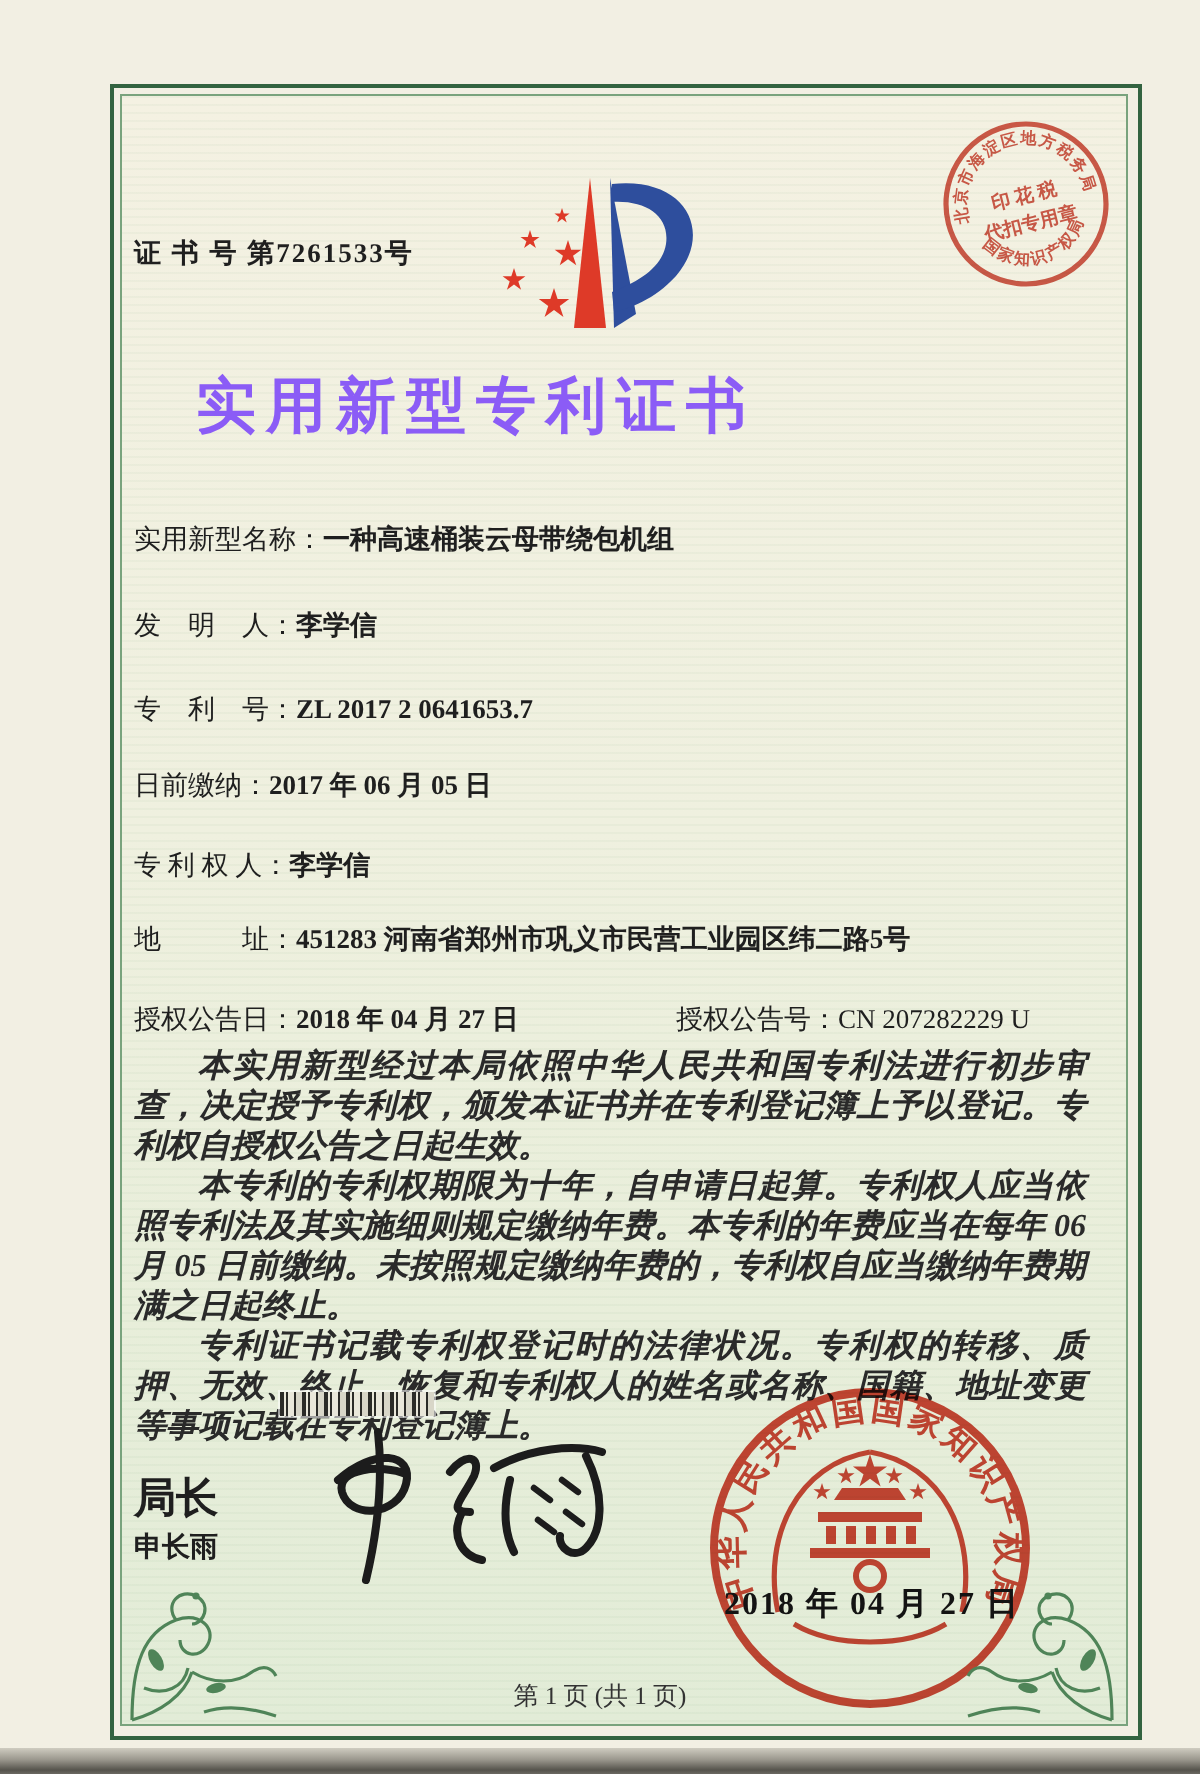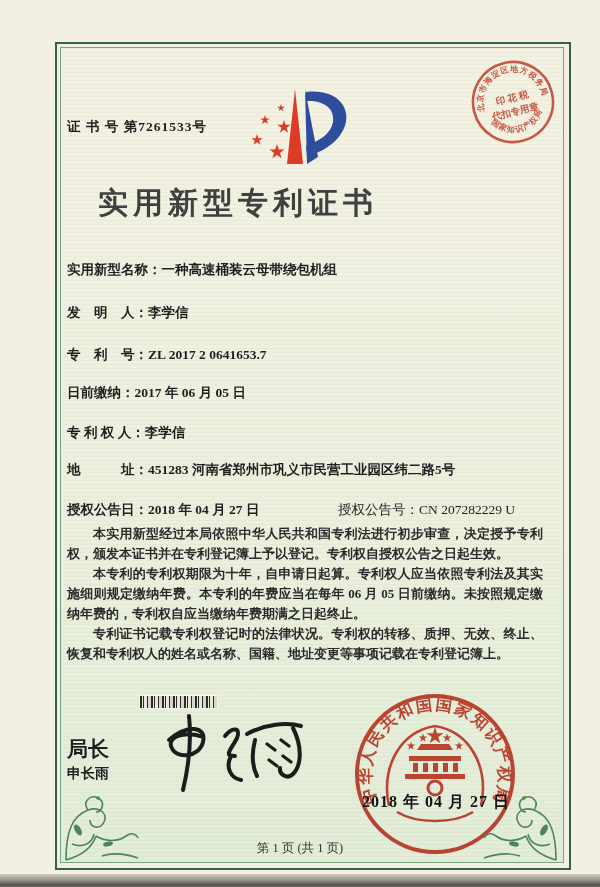--- a/index.html
+++ b/index.html
@@ -18,31 +18,31 @@
     position:absolute;left:60px;top:47px;width:502px;height:814px;
     border:1px solid #79a37d;
     background:
       repeating-linear-gradient(180deg, rgba(110,160,115,0.055) 0 1px, rgba(255,255,255,0) 1px 4px),
       linear-gradient(180deg,#f4f1e2 0%,#eff0df 45%,#e8eeda 75%,#e2ecd7 100%);
   }
   
   .cert-number{position:absolute;left:67px;top:82px;font-size:13.5px;letter-spacing:1px;font-weight:600;margin-top:36px;}
   .title{
     position:absolute;left:0;top:183px;width:476px;text-align:center;
-    font-size:30px;font-weight:700;letter-spacing:5px;color:#404040;
+    font-size:30px;font-weight:700;letter-spacing:5px;color:#8b5cf6;
   }
   .field{position:absolute;left:67px;font-size:13.5px;white-space:nowrap;}
-  .field .lbl{font-weight:700;}
+  .field .lbl{font-weight:400;}
   .field .val{font-weight:600;text-align:center;}
   .f0{top:261px}.f1{top:304px}.f2{top:346px}.f3{top:384px}
   .f4{top:424px}.f5{top:461px}.f6{top:501px}
   .f7{position:absolute;left:338px;top:501px;font-size:13.5px;white-space:nowrap;}
   .paragraphs{
     position:absolute;left:67px;top:524px;width:476px;
-    font-size:13px;line-height:20px;text-align:justify;color:#2a2a2a;font-weight:600;
+    font-size:16px;line-height:20px;text-align:justify;color:#2a2a2a;font-weight:600;font-style:italic;
   }
   .paragraphs p{margin:0;text-indent:2em;}
   .issuer-title{position:absolute;left:67px;top:735px;font-size:21px;font-weight:700;}
   .issuer-name{position:absolute;left:67px;top:765px;font-size:14px;font-weight:700;}
   .barcode{
     position:absolute;left:140px;top:696px;width:77px;height:12px;
     background:repeating-linear-gradient(90deg,#2b2b28 0 2px,#e9e7da 2px 3px,#2b2b28 3px 4px,#e9e7da 4px 7px,#2b2b28 7px 8px,#d8d6c8 8px 11px);
     box-shadow:0 0 0 1px rgba(255,255,255,0.55);
   }
   .signature-svg{position:absolute;left:155px;top:703px;width:155px;height:92px;}

